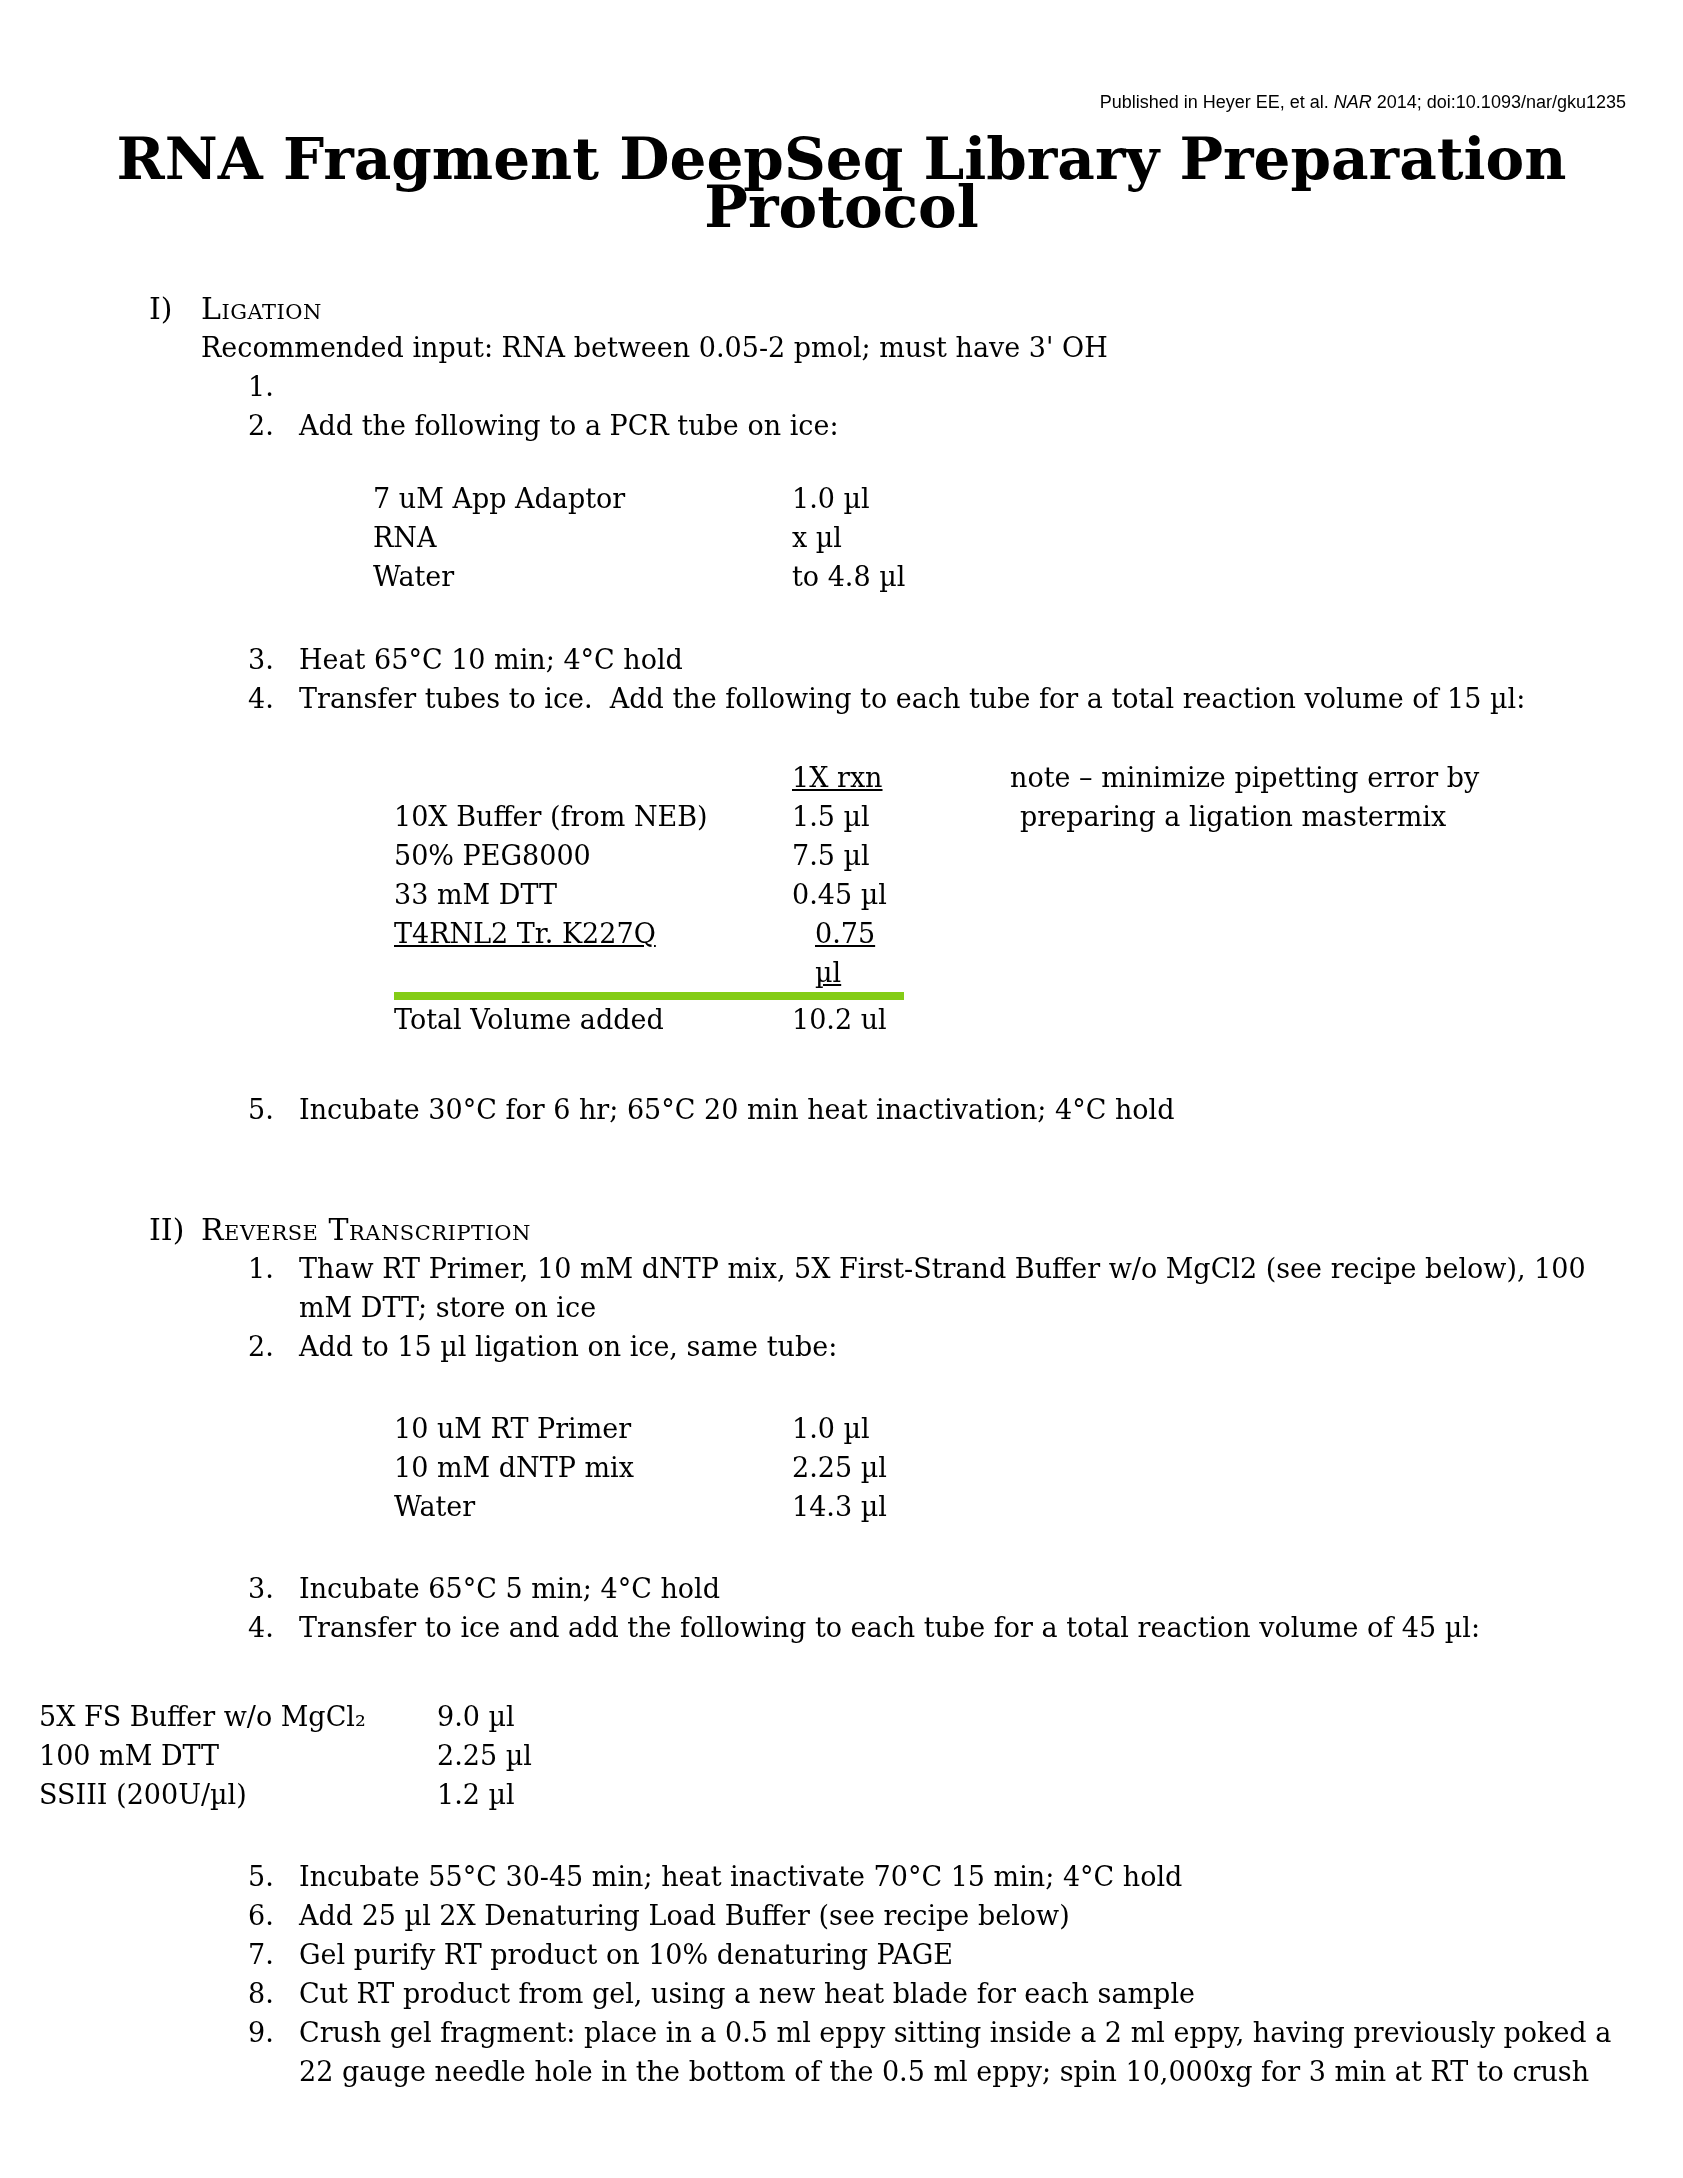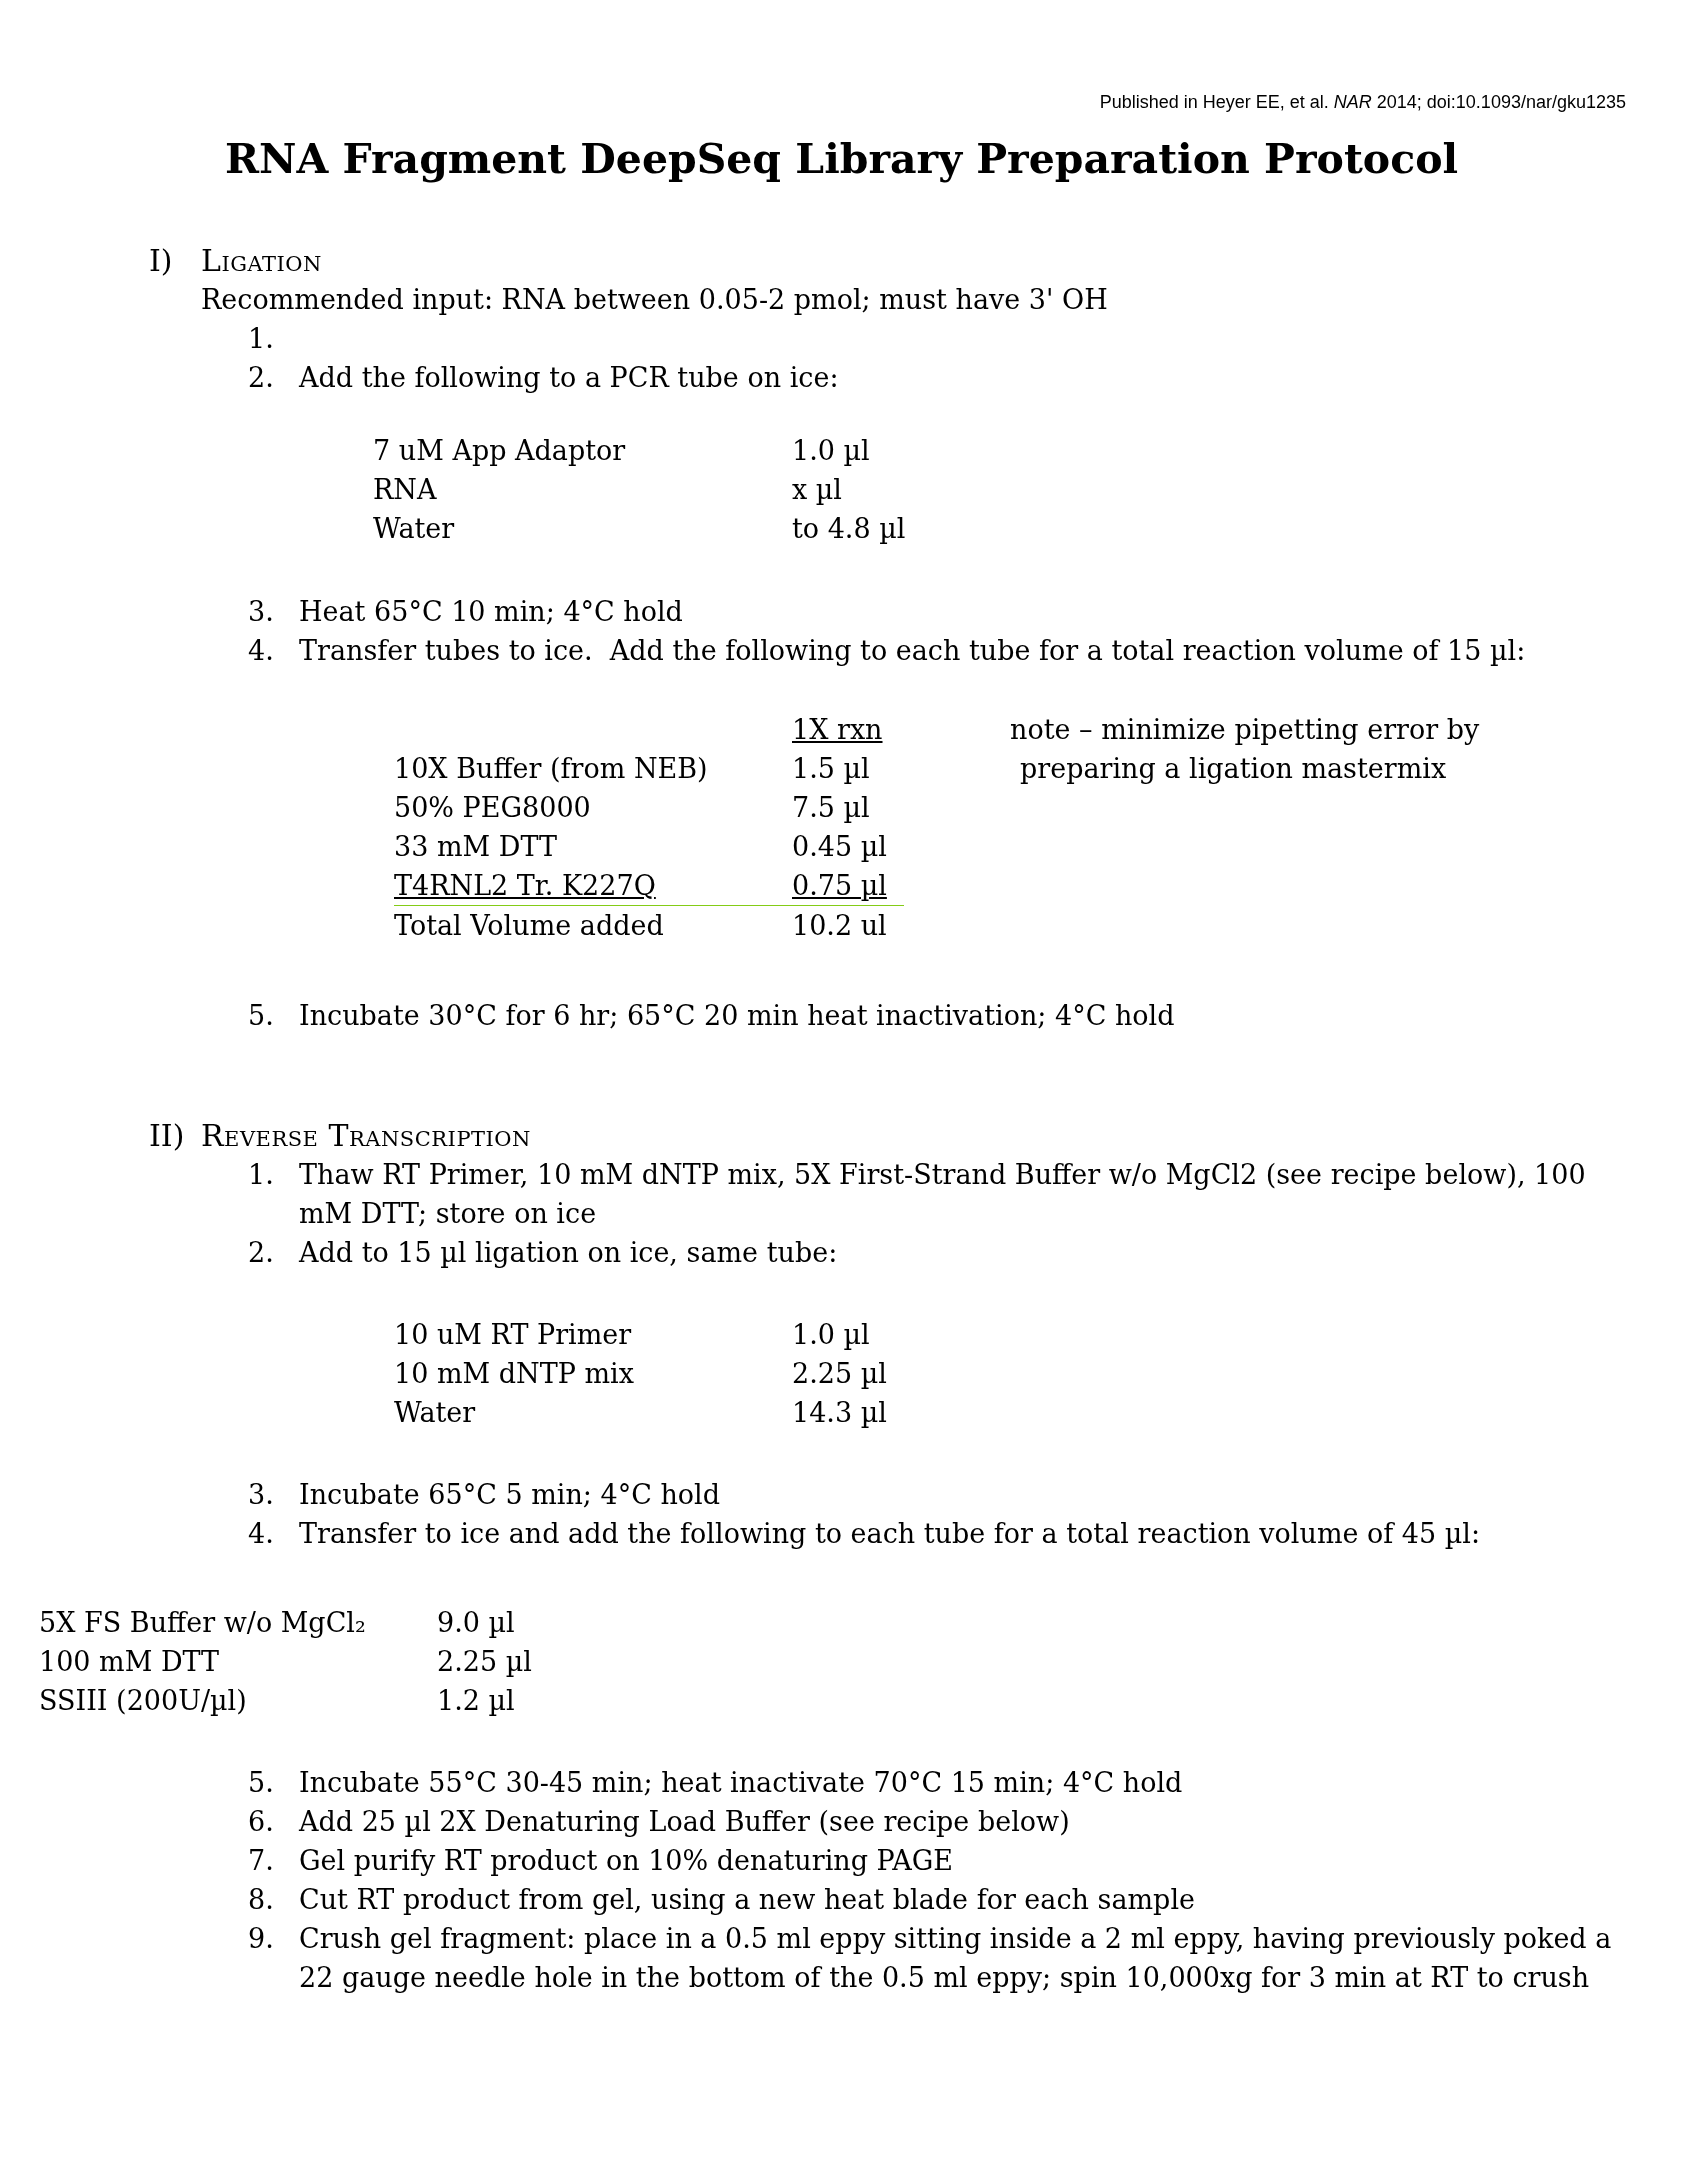--- a/index.html
+++ b/index.html
@@ -16,21 +16,21 @@
     margin-top:87px; padding-right:57px;
     text-align:right;
     font-family:"Liberation Sans", sans-serif;
     font-size:18px; line-height:30px;
   }
   .pub-line .jrnl { font-style:italic; }
 
   .doc-title {
     margin-top:18px;
     text-align:center;
-    font-size:41px; line-height:48px; font-weight:bold;
+    font-size:58px; line-height:48px; font-weight:bold;
   }
 
   .sec-heading { padding-left:149px; font-size:30px; }
   .sec-heading .numeral { display:inline-block; width:52px; }
   .sec-heading .sc { font-variant:small-caps; letter-spacing:0.5px;text-align:center; }
   .sh1 { margin-top:58px; }
   .sh2 { margin-top:81px; }
 
   .intro { padding-left:201px; }
 
@@ -52,21 +52,21 @@
   .mt-t1 { margin-top:34px; }
   .mt-sb { margin-top:44px; }
   .mt-t2 { margin-top:40px; }
   .mt-s5 { margin-top:51px; }
   .mt-t3 { margin-top:43px; }
   .mt-se { margin-top:43px; }
   .mt-t4 { margin-top:50px;margin-left:39px; }
   .mt-sf { margin-top:43px; }
 
   .u { text-decoration:underline; }
-  .sum-row { border-bottom:1px solid #84cc16; }
+  .sum-row { border-bottom:8px solid #84cc16;gap:23px; }
 
   .t2-note {
     position:absolute; left:616px; top:0;
     width:515px;
   }
   .t2-note .nline2 { padding-left:10px; }
 </style>
 </head>
 <body>
 

